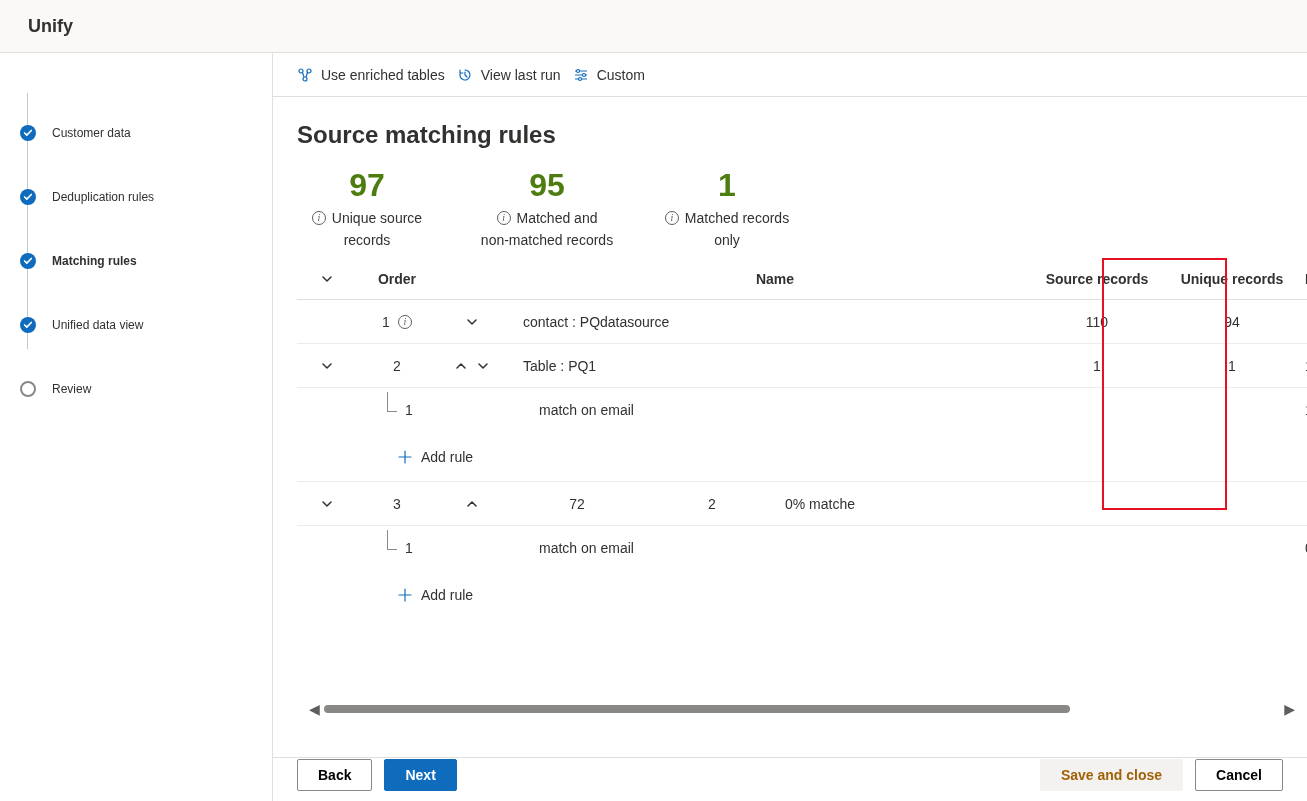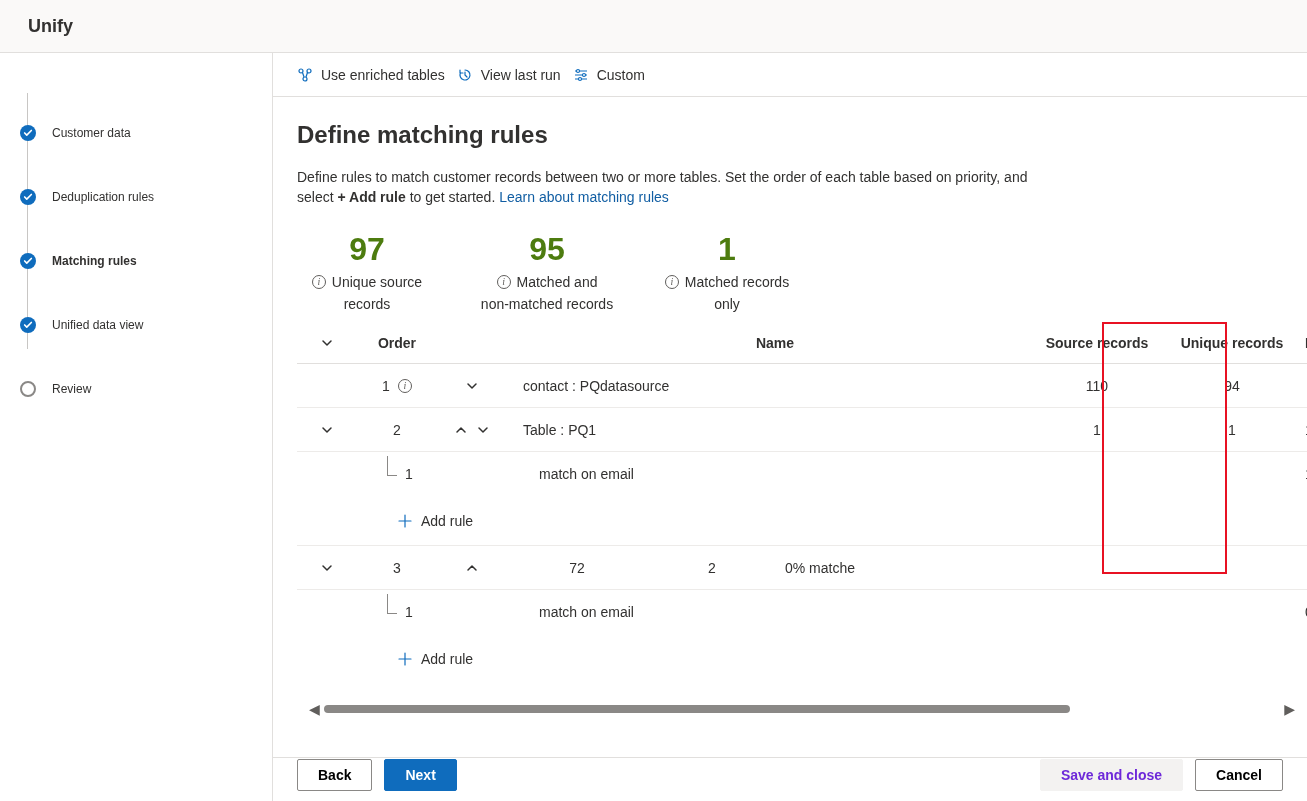--- a/index.html
+++ b/index.html
@@ -69,21 +69,21 @@
     .highlight-box { position: absolute; border: 2px solid #e81123; pointer-events: none; }
     
     .scrollbar-fake { height: 17px; display: flex; align-items: center; padding: 0 12px; }
     .scrollbar-arrow { color: #605e5c; cursor: pointer; }
     .scrollbar-track { flex: 1; height: 8px; margin: 0 4px; position: relative; }
     .scrollbar-thumb { position: absolute; left: 0; width: 78%; height: 8px; background: #8a8886; border-radius: 4px; }
     
     .footer { height: 44px; border-top: 1px solid #e1dfdd; display: flex; align-items: flex-end; padding: 10px 24px; gap: 12px; }
     .btn { height: 32px; padding: 0 20px; border-radius: 2px; font-size: 14px; font-weight: 600; cursor: pointer; border: 1px solid #8a8886; background: #fff; }
     .btn.primary { background: #0f6cbd; color: #fff; border-color: #0f6cbd; }
-    .btn.disabled { background: #f3f2f1; color: #6d28d9; border-color: #f3f2f1; cursor: default; }
+    .btn.disabled { background: #f3f2f1; color: #a16207; border-color: #f3f2f1; cursor: default; }
     .footer-spacer { flex: 1; }
   </style>
 </head>
 <body>
 
 <div class="app">
   <div class="header">
     <span>Unify</span>
   </div>
 
@@ -151,24 +151,21 @@
               <path d="M2 4h12M2 8h12M2 12h12" stroke="#0f6cbd" stroke-width="1.2"></path>
               <circle cx="5" cy="4" r="1.5" fill="#fff" stroke="#0f6cbd" stroke-width="1.2"></circle>
               <circle cx="11" cy="8" r="1.5" fill="#fff" stroke="#0f6cbd" stroke-width="1.2"></circle>
               <circle cx="7" cy="12" r="1.5" fill="#fff" stroke="#0f6cbd" stroke-width="1.2"></circle>
             </svg>
           <span>Custom</span>
         </div>
       </div>
 
       <div class="content">
-        <h1 class="page-title">Define matching rules</h1>
-        <p class="page-desc">
-          <span>Define rules to match customer records between two or more tables. Set the order of each table based on priority, and select </span><strong>+ Add rule</strong><span> to get started. </span><a href="#">Learn about matching rules</a>
-        </p>
+        <h1 class="page-title">Source matching rules</h1>
 
         <div class="stats-row">
           <div class="stat">
             <div class="stat-value">97</div>
             <div class="stat-label">
               <span class="line1">
                   <span class="info-icon">i</span>
                   <span>Unique source</span>
                 </span>
               <span>records</span>

